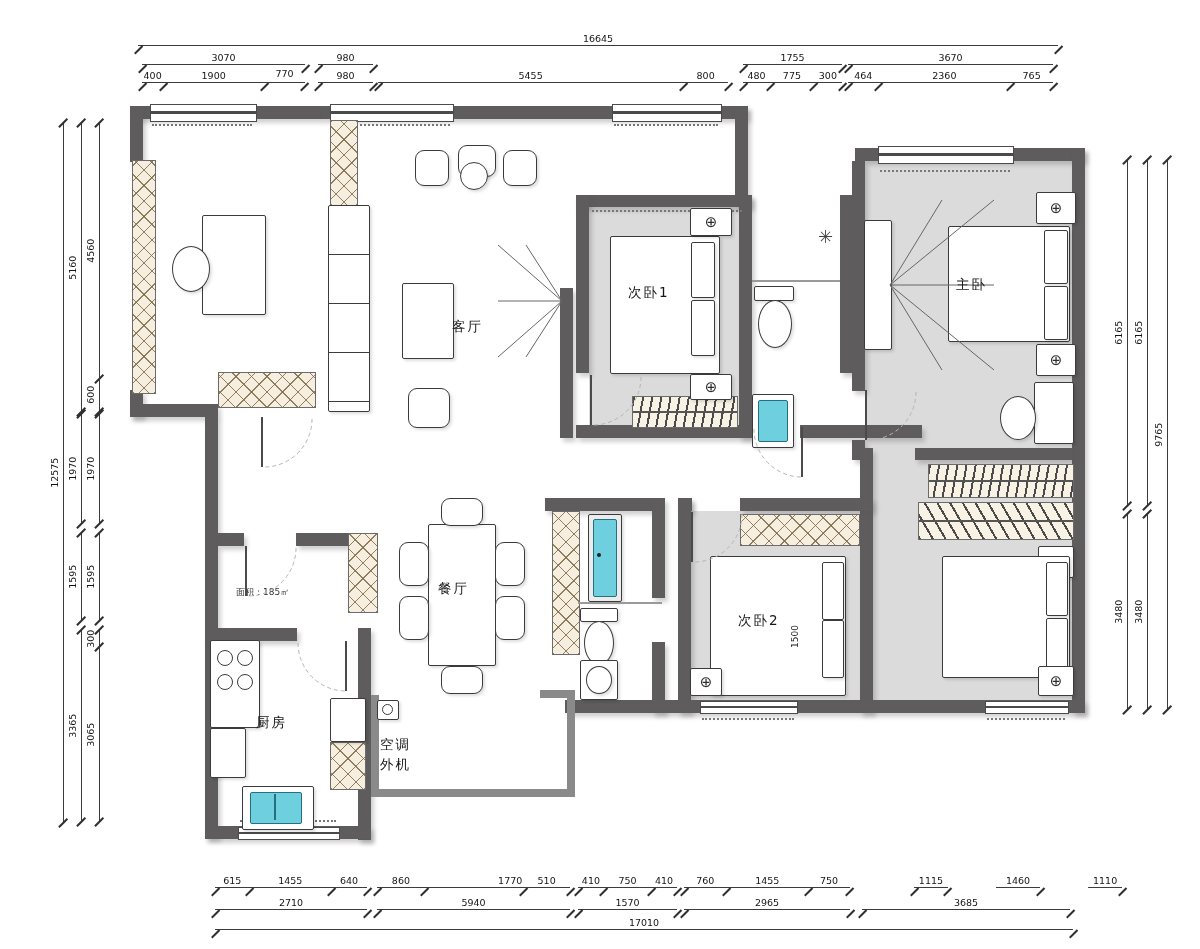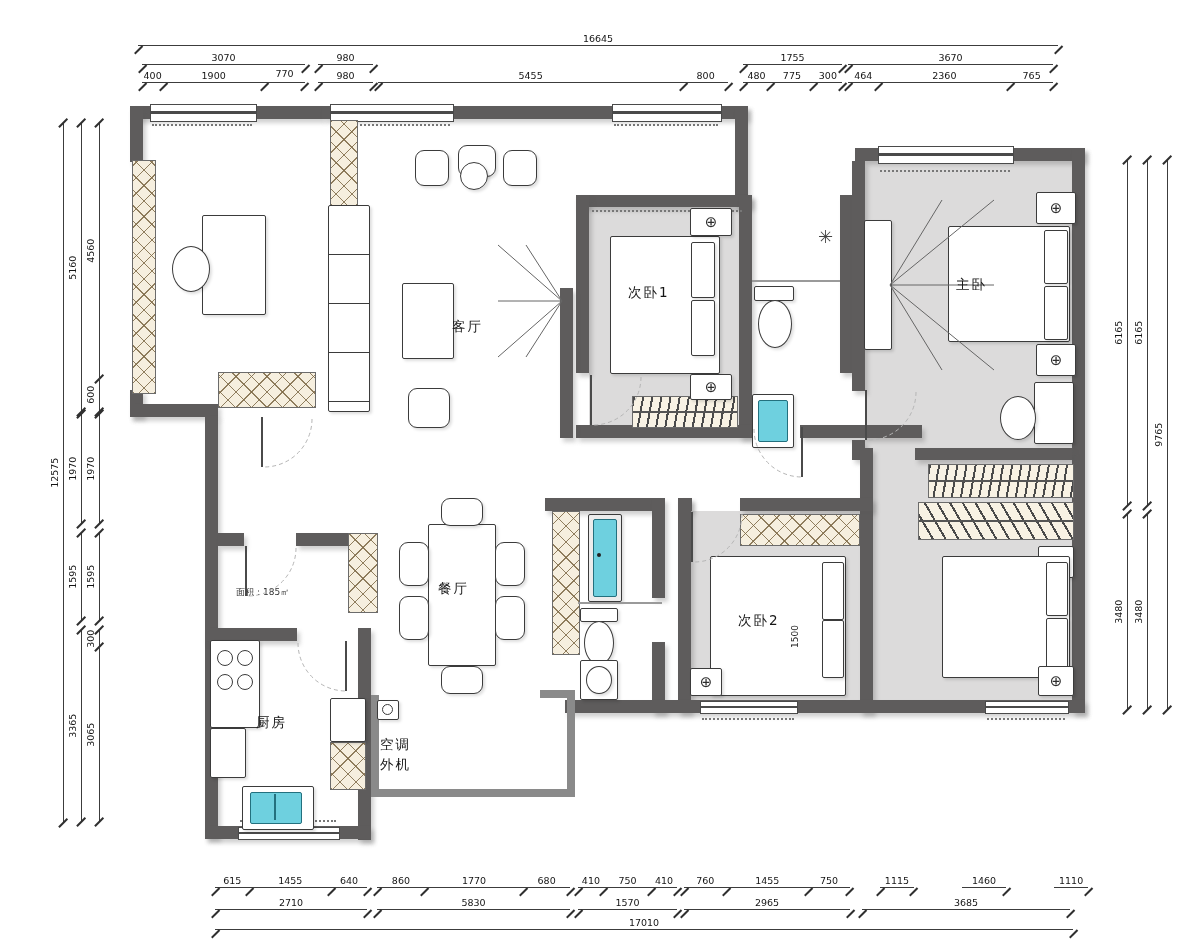--- a/index.html
+++ b/index.html
@@ -217,25 +217,25 @@
         <span class="dlab">1455</span>
       </div>
       <div class="seg" style="flex-grow: 640;">
         <span class="dlab">640</span>
       </div>
     </div>
   <div class="chain ch" style="left:377px;top:872px;width:193px;height:16px;">
       <div class="seg" style="flex-grow: 860;">
         <span class="dlab">860</span>
       </div>
-      <div class="seg" style="flex-grow: 1770;">
+      <div class="seg" style="flex-grow: 1770; justify-content: flex-end;">
         <span class="dlab">1770</span>
       </div>
       <div class="seg" style="flex-grow: 840;">
-        <span class="dlab">680</span>
+        <span class="dlab">510</span>
       </div>
     </div>
   <div class="chain ch" style="left:578px;top:872px;width:99px;height:16px;">
       <div class="seg" style="flex-grow: 410;">
         <span class="dlab">410</span>
       </div>
       <div class="seg" style="flex-grow: 750;">
         <span class="dlab">750</span>
       </div>
       <div class="seg" style="flex-grow: 410;">
@@ -246,39 +246,39 @@
       <div class="seg" style="flex-grow: 760;">
         <span class="dlab">760</span>
       </div>
       <div class="seg" style="flex-grow: 1455;">
         <span class="dlab">1455</span>
       </div>
       <div class="seg" style="flex-grow: 750;">
         <span class="dlab">750</span>
       </div>
     </div>
-  <div class="chain ch" style="left:880px;top:872px;width:208px;height:16px;gap:48px;">
+  <div class="chain ch" style="left:914px;top:872px;width:208px;height:16px;gap:48px;">
       <div class="seg" style="flex-grow: 1115;">
         <span class="dlab">1115</span>
       </div>
       <div class="seg" style="flex-grow: 1460;">
         <span class="dlab">1460</span>
       </div>
       <div class="seg" style="flex-grow: 1110;">
         <span class="dlab">1110</span>
       </div>
     </div>
   <div class="chain ch" style="left:215px;top:894px;width:152px;height:16px;">
       <div class="seg" style="flex-grow: 2710;">
         <span class="dlab">2710</span>
       </div>
     </div>
   <div class="chain ch" style="left:377px;top:894px;width:193px;height:16px;">
       <div class="seg" style="flex-grow: 3470;">
-        <span class="dlab">5830</span>
+        <span class="dlab">5940</span>
       </div>
     </div>
   <div class="chain ch" style="left:578px;top:894px;width:99px;height:16px;">
       <div class="seg" style="flex-grow: 1570;">
         <span class="dlab">1570</span>
       </div>
     </div>
   <div class="chain ch" style="left:684px;top:894px;width:166px;height:16px;">
       <div class="seg" style="flex-grow: 2965;">
         <span class="dlab">2965</span>

